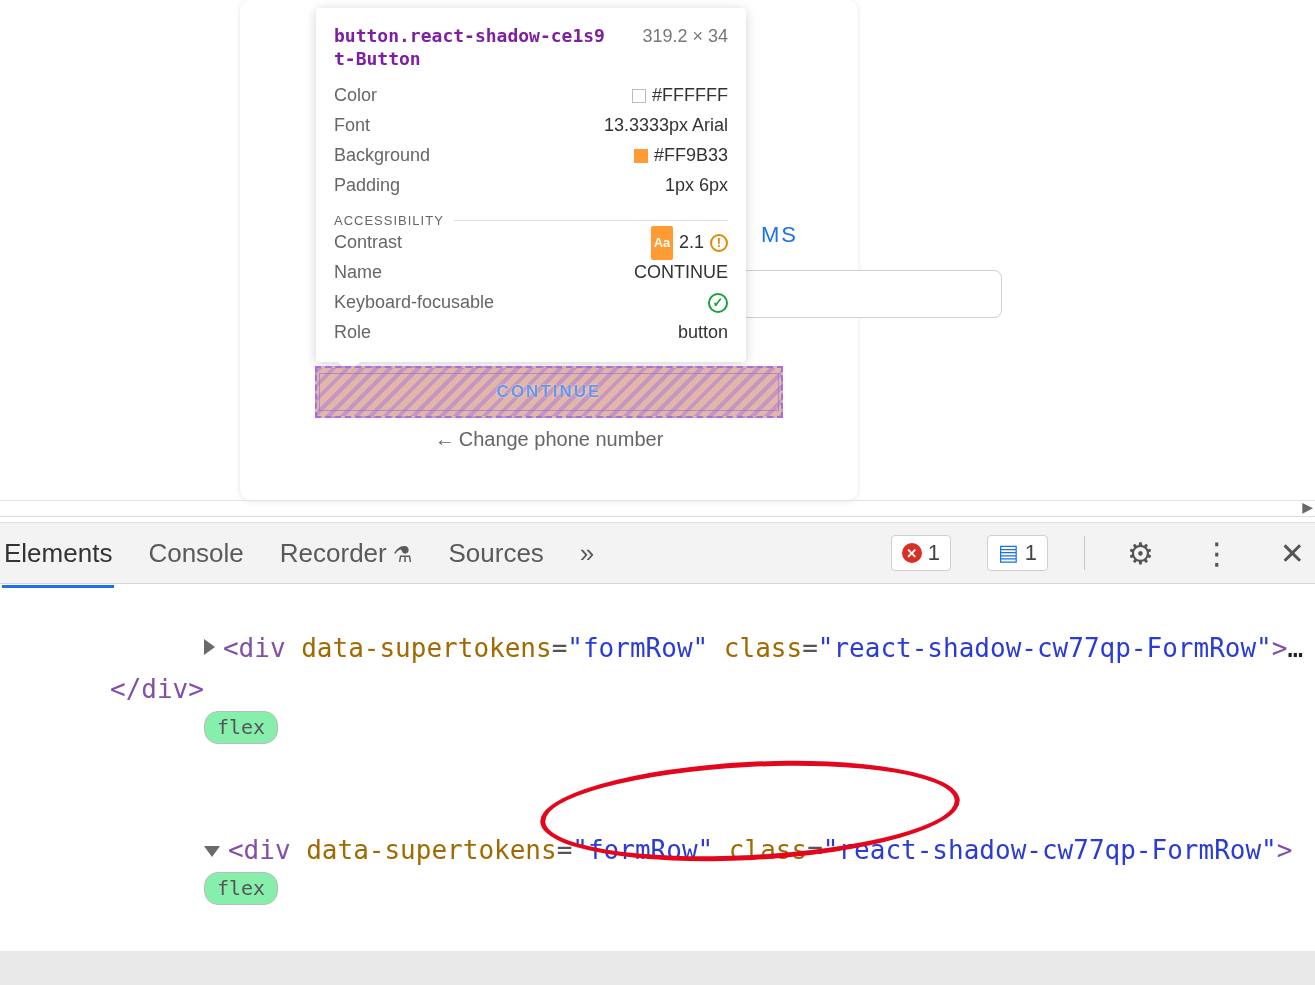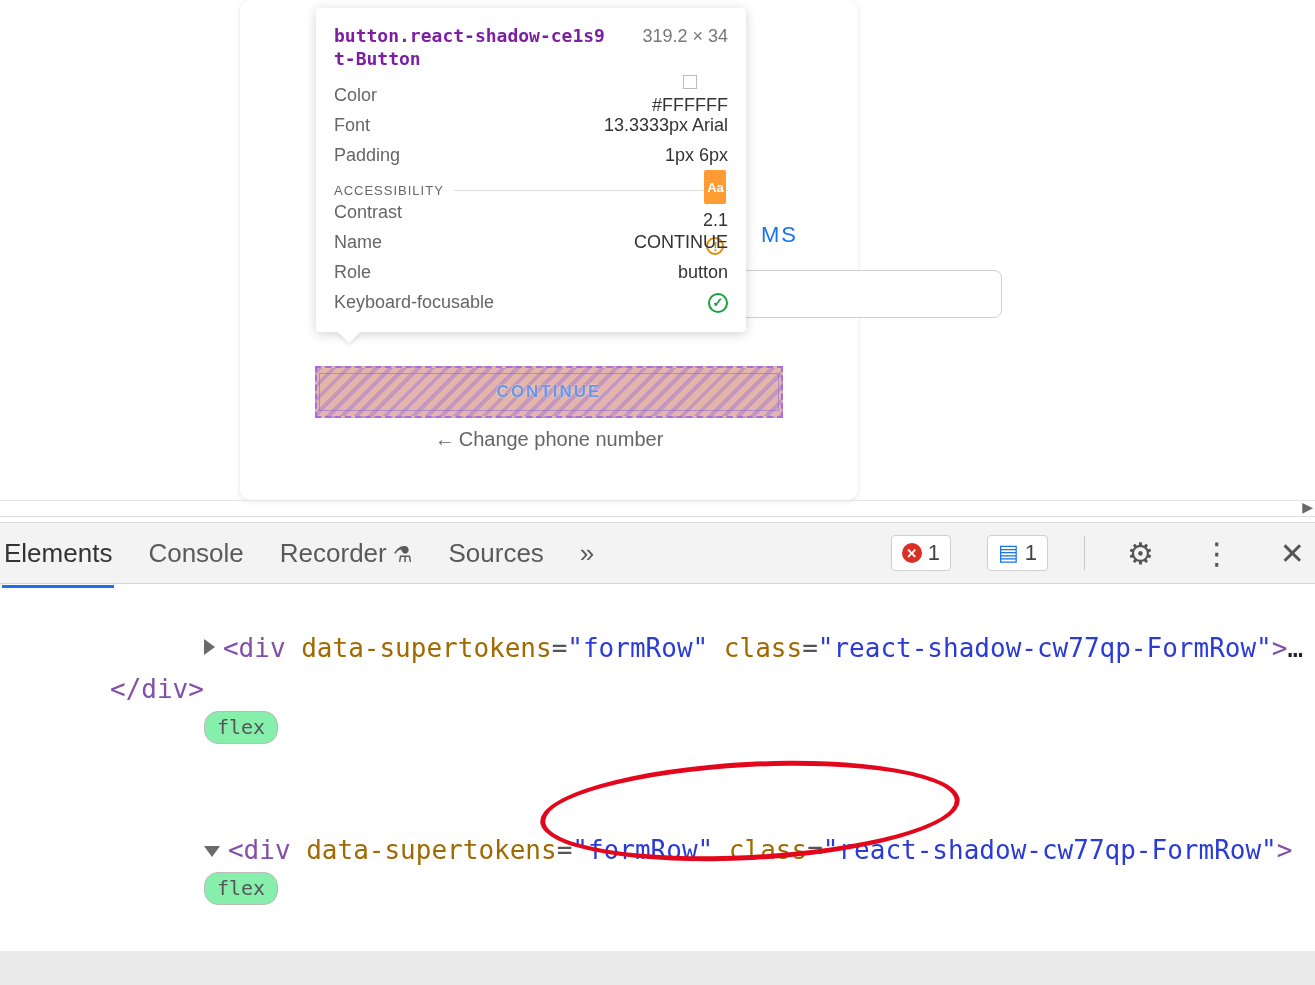--- a/index.html
+++ b/index.html
@@ -32,21 +32,21 @@
     padding:16px 18px 14px;
     font-size:18px; color:#555;
   }
   .tt-head { display:flex; align-items:flex-start; gap:28px; margin-bottom:10px; }
   .tt-selector { flex:1; font-family: Menlo, Consolas, monospace; font-size:18px; line-height:1.3; word-break:break-all; }
   .tt-selector .tag { color:#7c1fa3; font-weight:600; }
   .tt-selector .cls { color:#7c1fa3; font-weight:600; }
   .tt-dims { color:#777; font-size:18px; white-space:nowrap; padding-top:2px; }
   .tt-row { display:flex; justify-content:space-between; align-items:center; height:30px; }
   .tt-row .k { color:#666; }
-  .tt-row .v { color:#333; display:flex; align-items:center; gap:6px;flex-direction:column; }
+  .tt-row .v { color:#333; display:flex; align-items:center; gap:6px; }
   .swatch { width:14px; height:14px; border:1px solid #bbb; display:inline-block; }
   .sect-label {
     font-size:13px; letter-spacing:1px; color:#666; margin-top:12px;
     display:flex; align-items:center; gap:10px;
   }
   .sect-label::after { content:""; flex:1; height:1px; background:#ddd; }
   .aa-badge {
     width:22px; height:34px; background:#FF9B33; color:#fff; font-size:13px; font-weight:600;
     display:inline-flex; align-items:center; justify-content:center; border-radius:2px;
   }
@@ -175,47 +175,54 @@
           <span class="v">
               <span class="swatch" style="background:#fff"></span>
               <span>#FFFFFF</span>
             </span>
         </div>
         <div class="tt-row">
           <span class="k">Font</span>
           <span class="v">13.3333px Arial</span>
         </div>
         <div class="tt-row">
+          <span class="k">Background</span>
+          <span class="v">
+              <span class="swatch" style="background:#FF9B33;border-color:#FF9B33"></span>
+              <span>#FF9B33</span>
+            </span>
+        </div>
+        <div class="tt-row">
           <span class="k">Padding</span>
           <span class="v">1px 6px</span>
         </div>
 
         <div class="sect-label">ACCESSIBILITY</div>
 
         <div class="tt-row">
           <span class="k">Contrast</span>
           <span class="v">
             <span class="aa-badge">Aa</span>
             <span>2.1</span>
             <span class="warn-icon">!</span>
           </span>
         </div>
         <div class="tt-row">
           <span class="k">Name</span>
           <span class="v">CONTINUE</span>
         </div>
         <div class="tt-row">
+          <span class="k">Keyboard-focusable</span>
+          <span class="v">
+              <span class="ok-icon">✓</span>
+            </span>
+        </div>
+        <div class="tt-row">
           <span class="k">Role</span>
           <span class="v">button</span>
-        </div>
-        <div class="tt-row">
-          <span class="k">Keyboard-focusable</span>
-          <span class="v">
-              <span class="ok-icon">✓</span>
-            </span>
         </div>
       </div>
 
       <div class="hl-wrap">
         <div class="hl-inner">
           <span class="hl-text">CONTINUE</span>
         </div>
       </div>
 
       <div class="change-link">

